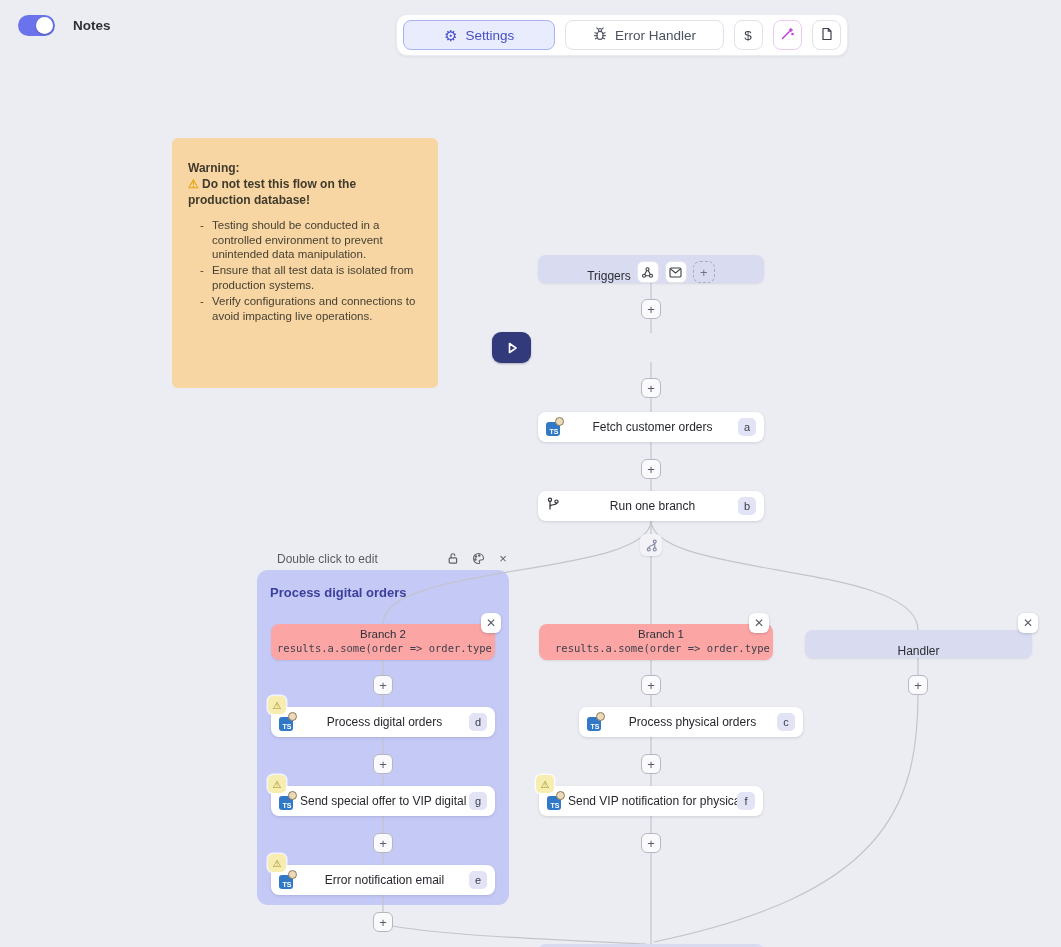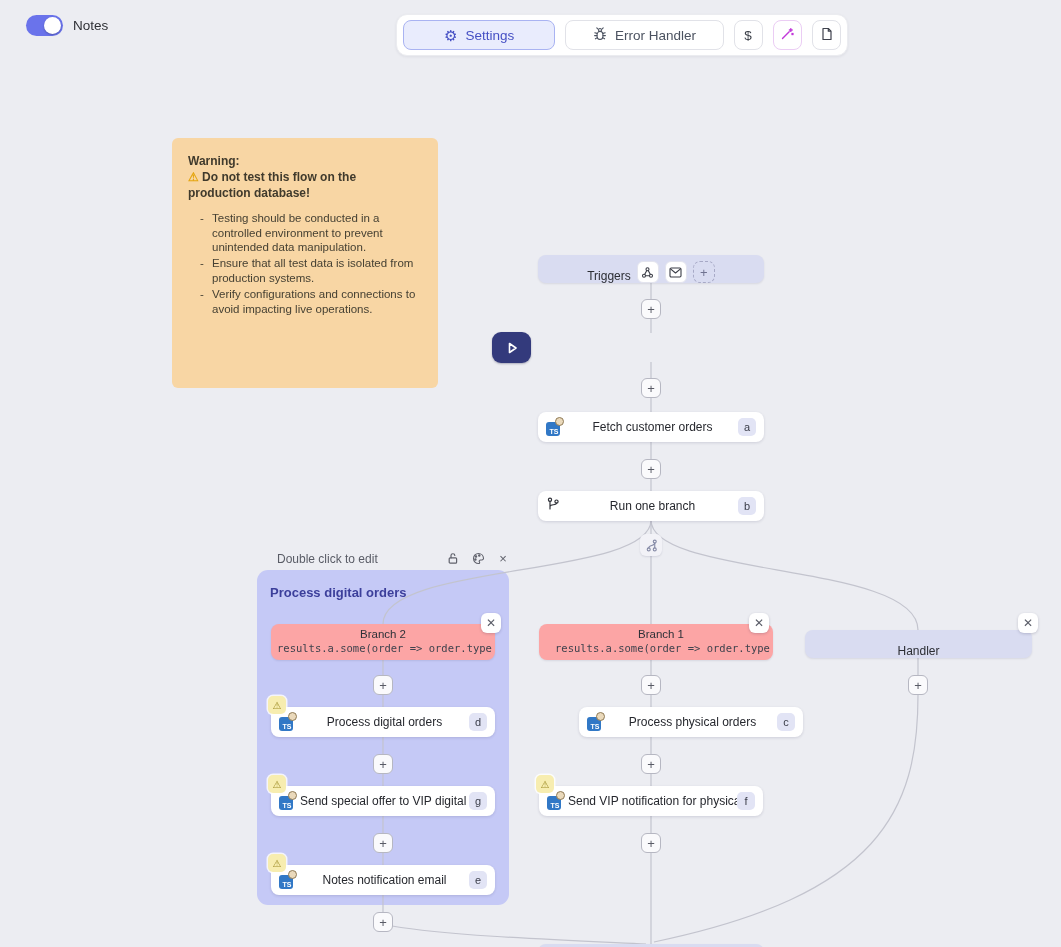--- a/index.html
+++ b/index.html
@@ -1,33 +1,33 @@
 <!DOCTYPE html>
 <html><head>
 <meta charset="utf-8">
 <style>
   html,body{margin:0;padding:0;background:#ecedf2;font-family:"Liberation Sans",sans-serif;}
   .canvas{position:relative;width:1061px;height:947px;background:#ecedf2;overflow:hidden;}
 
   
-  .notes-wrap{position:absolute;left:26px;top:15px;display:flex;align-items:center;gap:10px;z-index:5;}
+  .notes-wrap{position:absolute;left:18px;top:15px;display:flex;align-items:center;gap:18px;z-index:5;font-weight:bold;}
   .toggle{position:relative;width:37px;height:21px;border-radius:11px;background:#6a73eb;cursor:pointer;}
   .toggle .knob{position:absolute;right:2px;top:2px;width:17px;height:17px;border-radius:50%;background:#fff;box-shadow:0 1px 2px rgba(0,0,0,.25);}
   .notes-label{font-size:13.5px;color:#2e3035;}
 
   .toolbar{position:absolute;left:396px;top:14px;width:452px;height:42px;background:#fff;border:1px solid #ebecf0;border-radius:11px;box-shadow:0 1px 3px rgba(25,25,60,.07);display:flex;align-items:center;padding:0 6px;gap:10px;box-sizing:border-box;z-index:5;}
   .tb-btn{height:30px;border-radius:8px;display:flex;align-items:center;justify-content:center;gap:8px;font-size:13.5px;box-sizing:border-box;cursor:pointer;background:#fff;border:1px solid #e1e2e8;color:#3c4049;}
   .tb-settings{width:157px;background:#e9ecfd;border:1px solid #a9b3f2;color:#454fc4;font-weight:500;}
   .tb-error{width:163px;color:#4b5260;}
   .tb-sm{width:30px;}
   .tb-wand{border:1px solid #ebcdf4;}
   .gear-glyph{font-size:15px;line-height:1;color:#454fc4;}
 
   
-  .note{position:absolute;left:172px;top:138px;width:266px;height:250px;background:#f8d6a4;border-radius:6px;box-sizing:border-box;padding:15px 16px;color:#464133;z-index:4;}
+  .note{position:absolute;left:172px;top:138px;width:266px;height:250px;background:#f8d6a4;border-radius:6px;box-sizing:border-box;padding:22px 16px;color:#464133;z-index:4;}
   .note b{color:#403a2c;}
   .note .head{font-size:12px;font-weight:bold;line-height:1.35;}
   .note .warn-glyph{color:#e5a612;font-size:12px;}
   .note ul{margin:9px 0 0 0;padding:0 0 0 24px;list-style:none;}
   .note li{position:relative;font-size:11.5px;line-height:1.3;margin-bottom:1px;}
   .note li::before{content:"-";position:absolute;left:-12px;}
 
   
   .lines{position:absolute;left:0;top:0;z-index:2;pointer-events:none;}
   .lines path{stroke:#c3c4ce;stroke-width:1.2;fill:none;}
@@ -266,21 +266,21 @@
     <span class="t-label">Send special offer to VIP digital c...</span>
     <span class="badge">g</span>
   </div>
   <div class="warn-badge" style="left:268px;top:775px;">⚠</div>
 
   <div class="task" style="left:271px;top:865px;width:224px;">
     <span class="ts-icon">
         <span class="sq">TS</span>
         <span class="bdg"></span>
       </span>
-    <span class="t-label">Notes notification email</span>
+    <span class="t-label">Error notification email</span>
     <span class="badge">e</span>
   </div>
   <div class="warn-badge" style="left:268px;top:854px;">⚠</div>
 
   <div class="task" style="left:539px;top:707px;width:224px;margin-left:40px;">
     <span class="ts-icon">
         <span class="sq">TS</span>
         <span class="bdg"></span>
       </span>
     <span class="t-label">Process physical orders</span>

